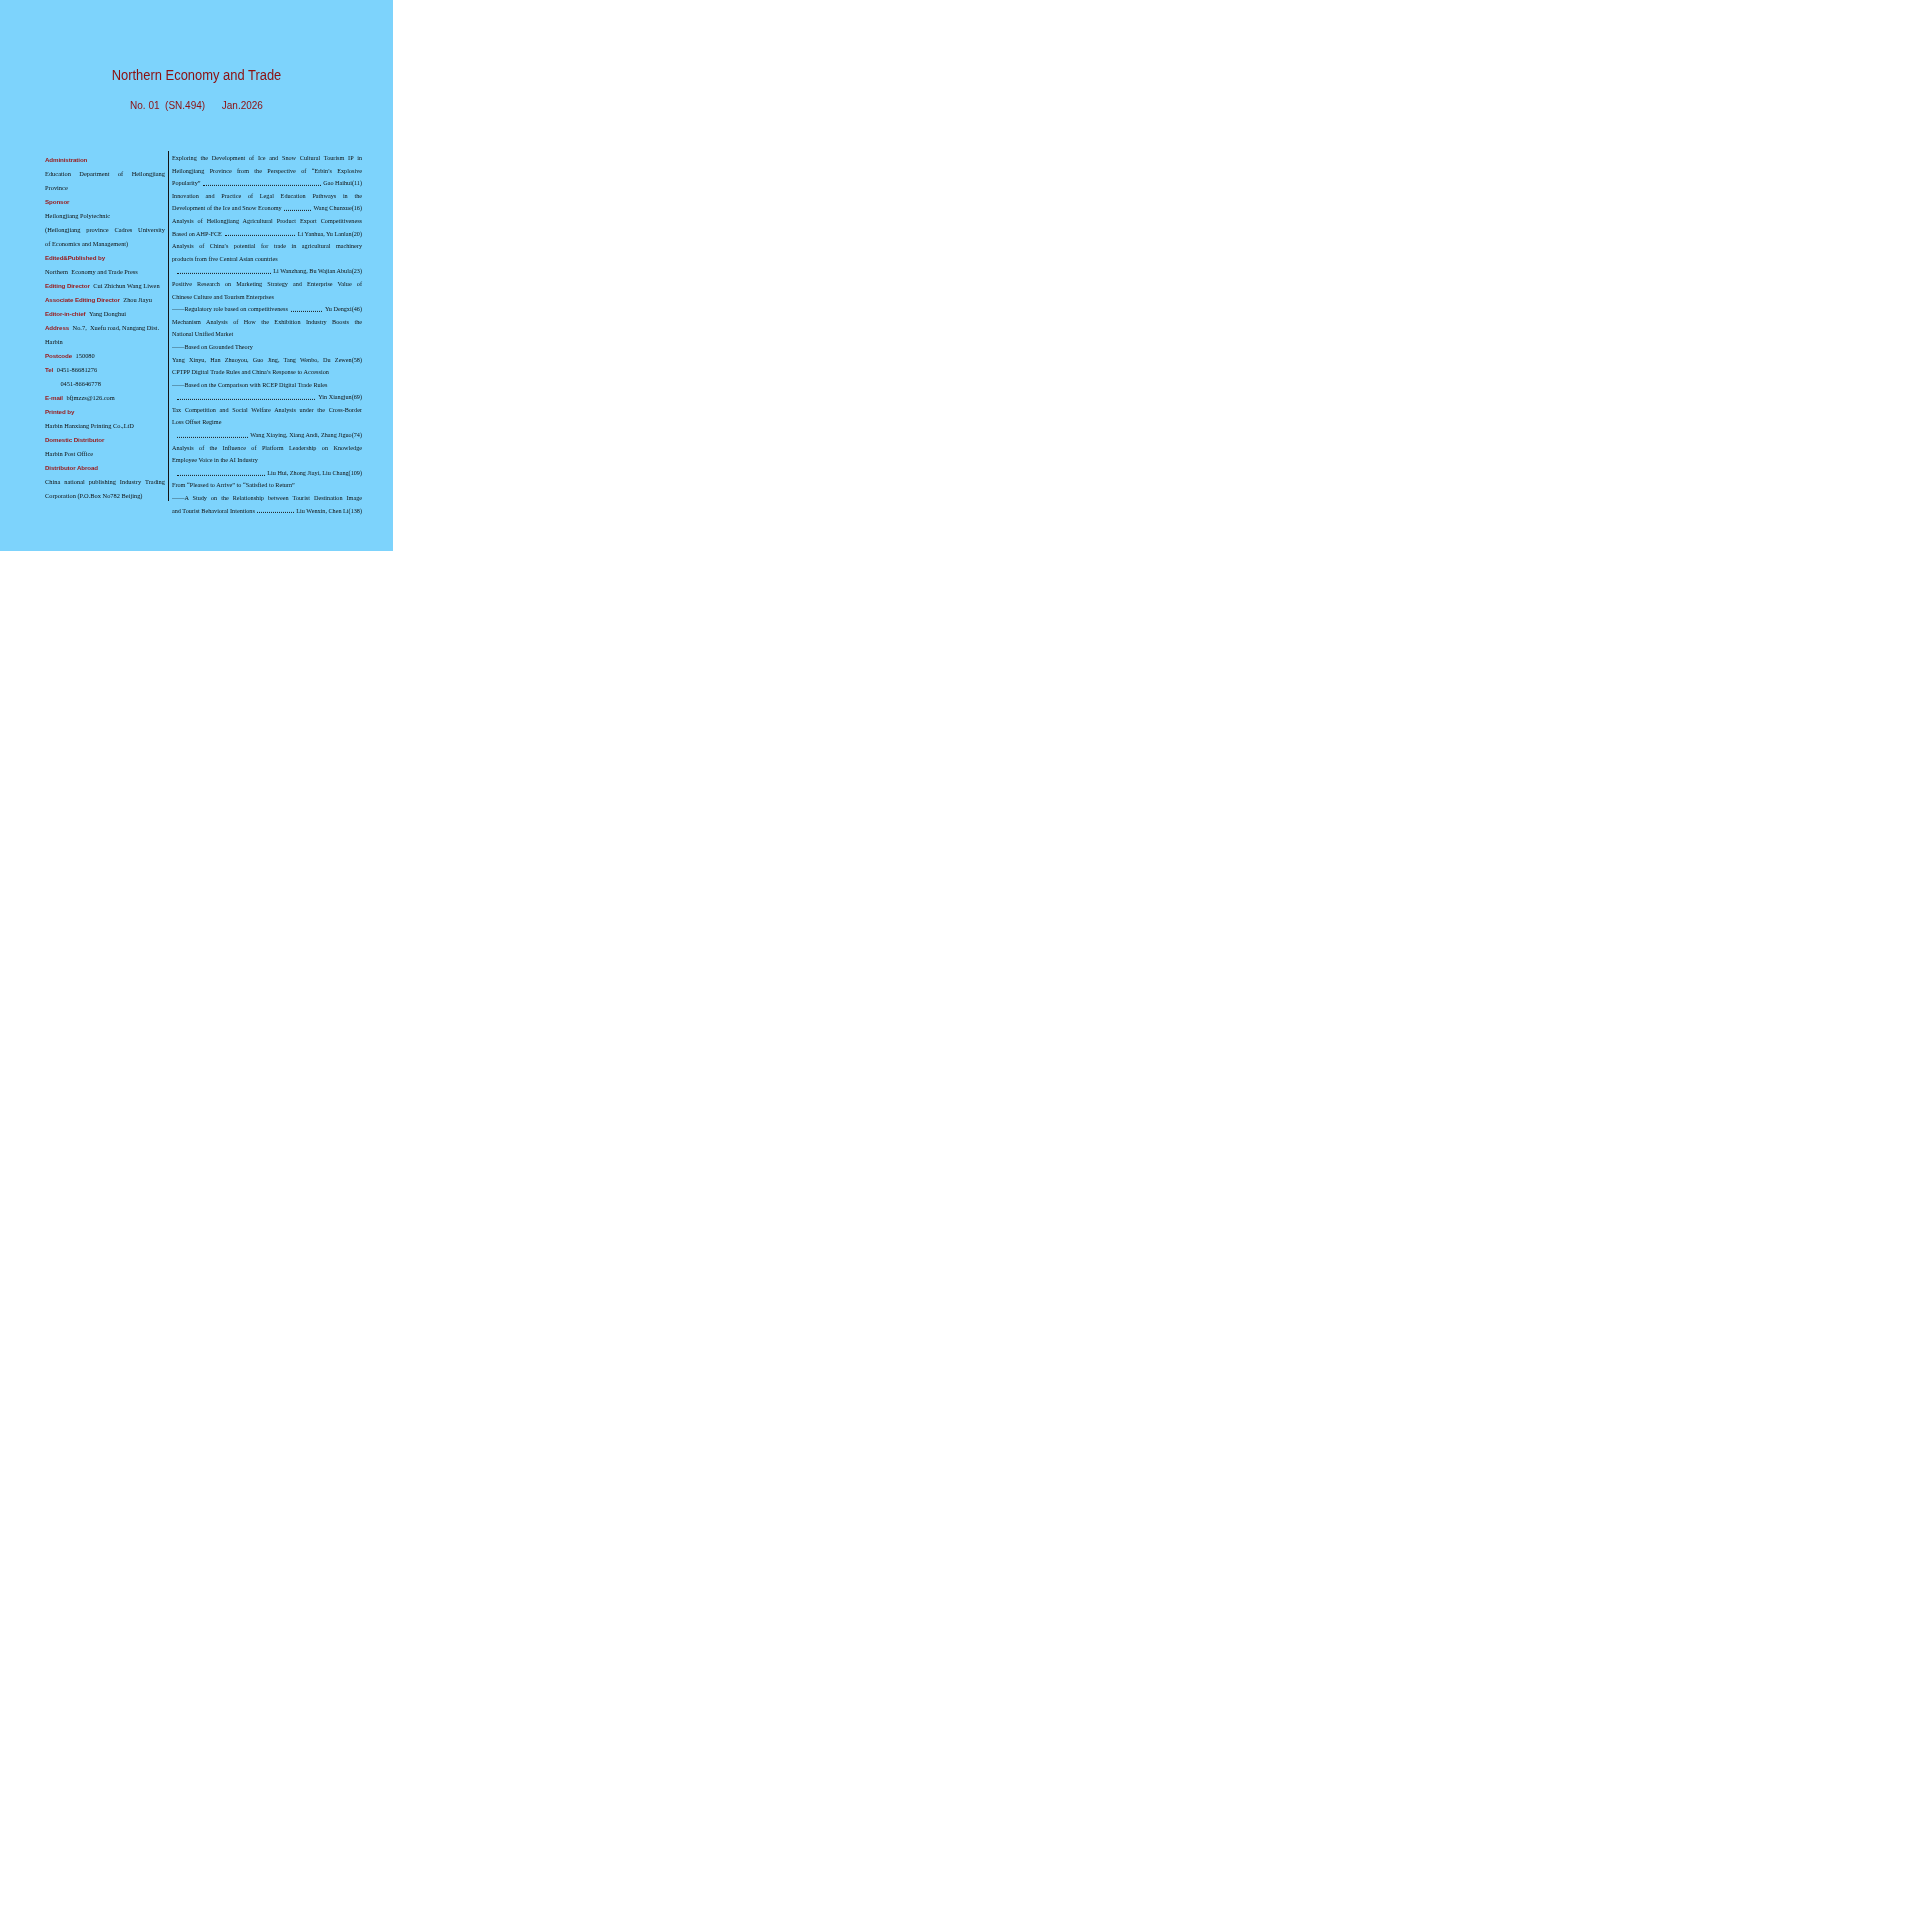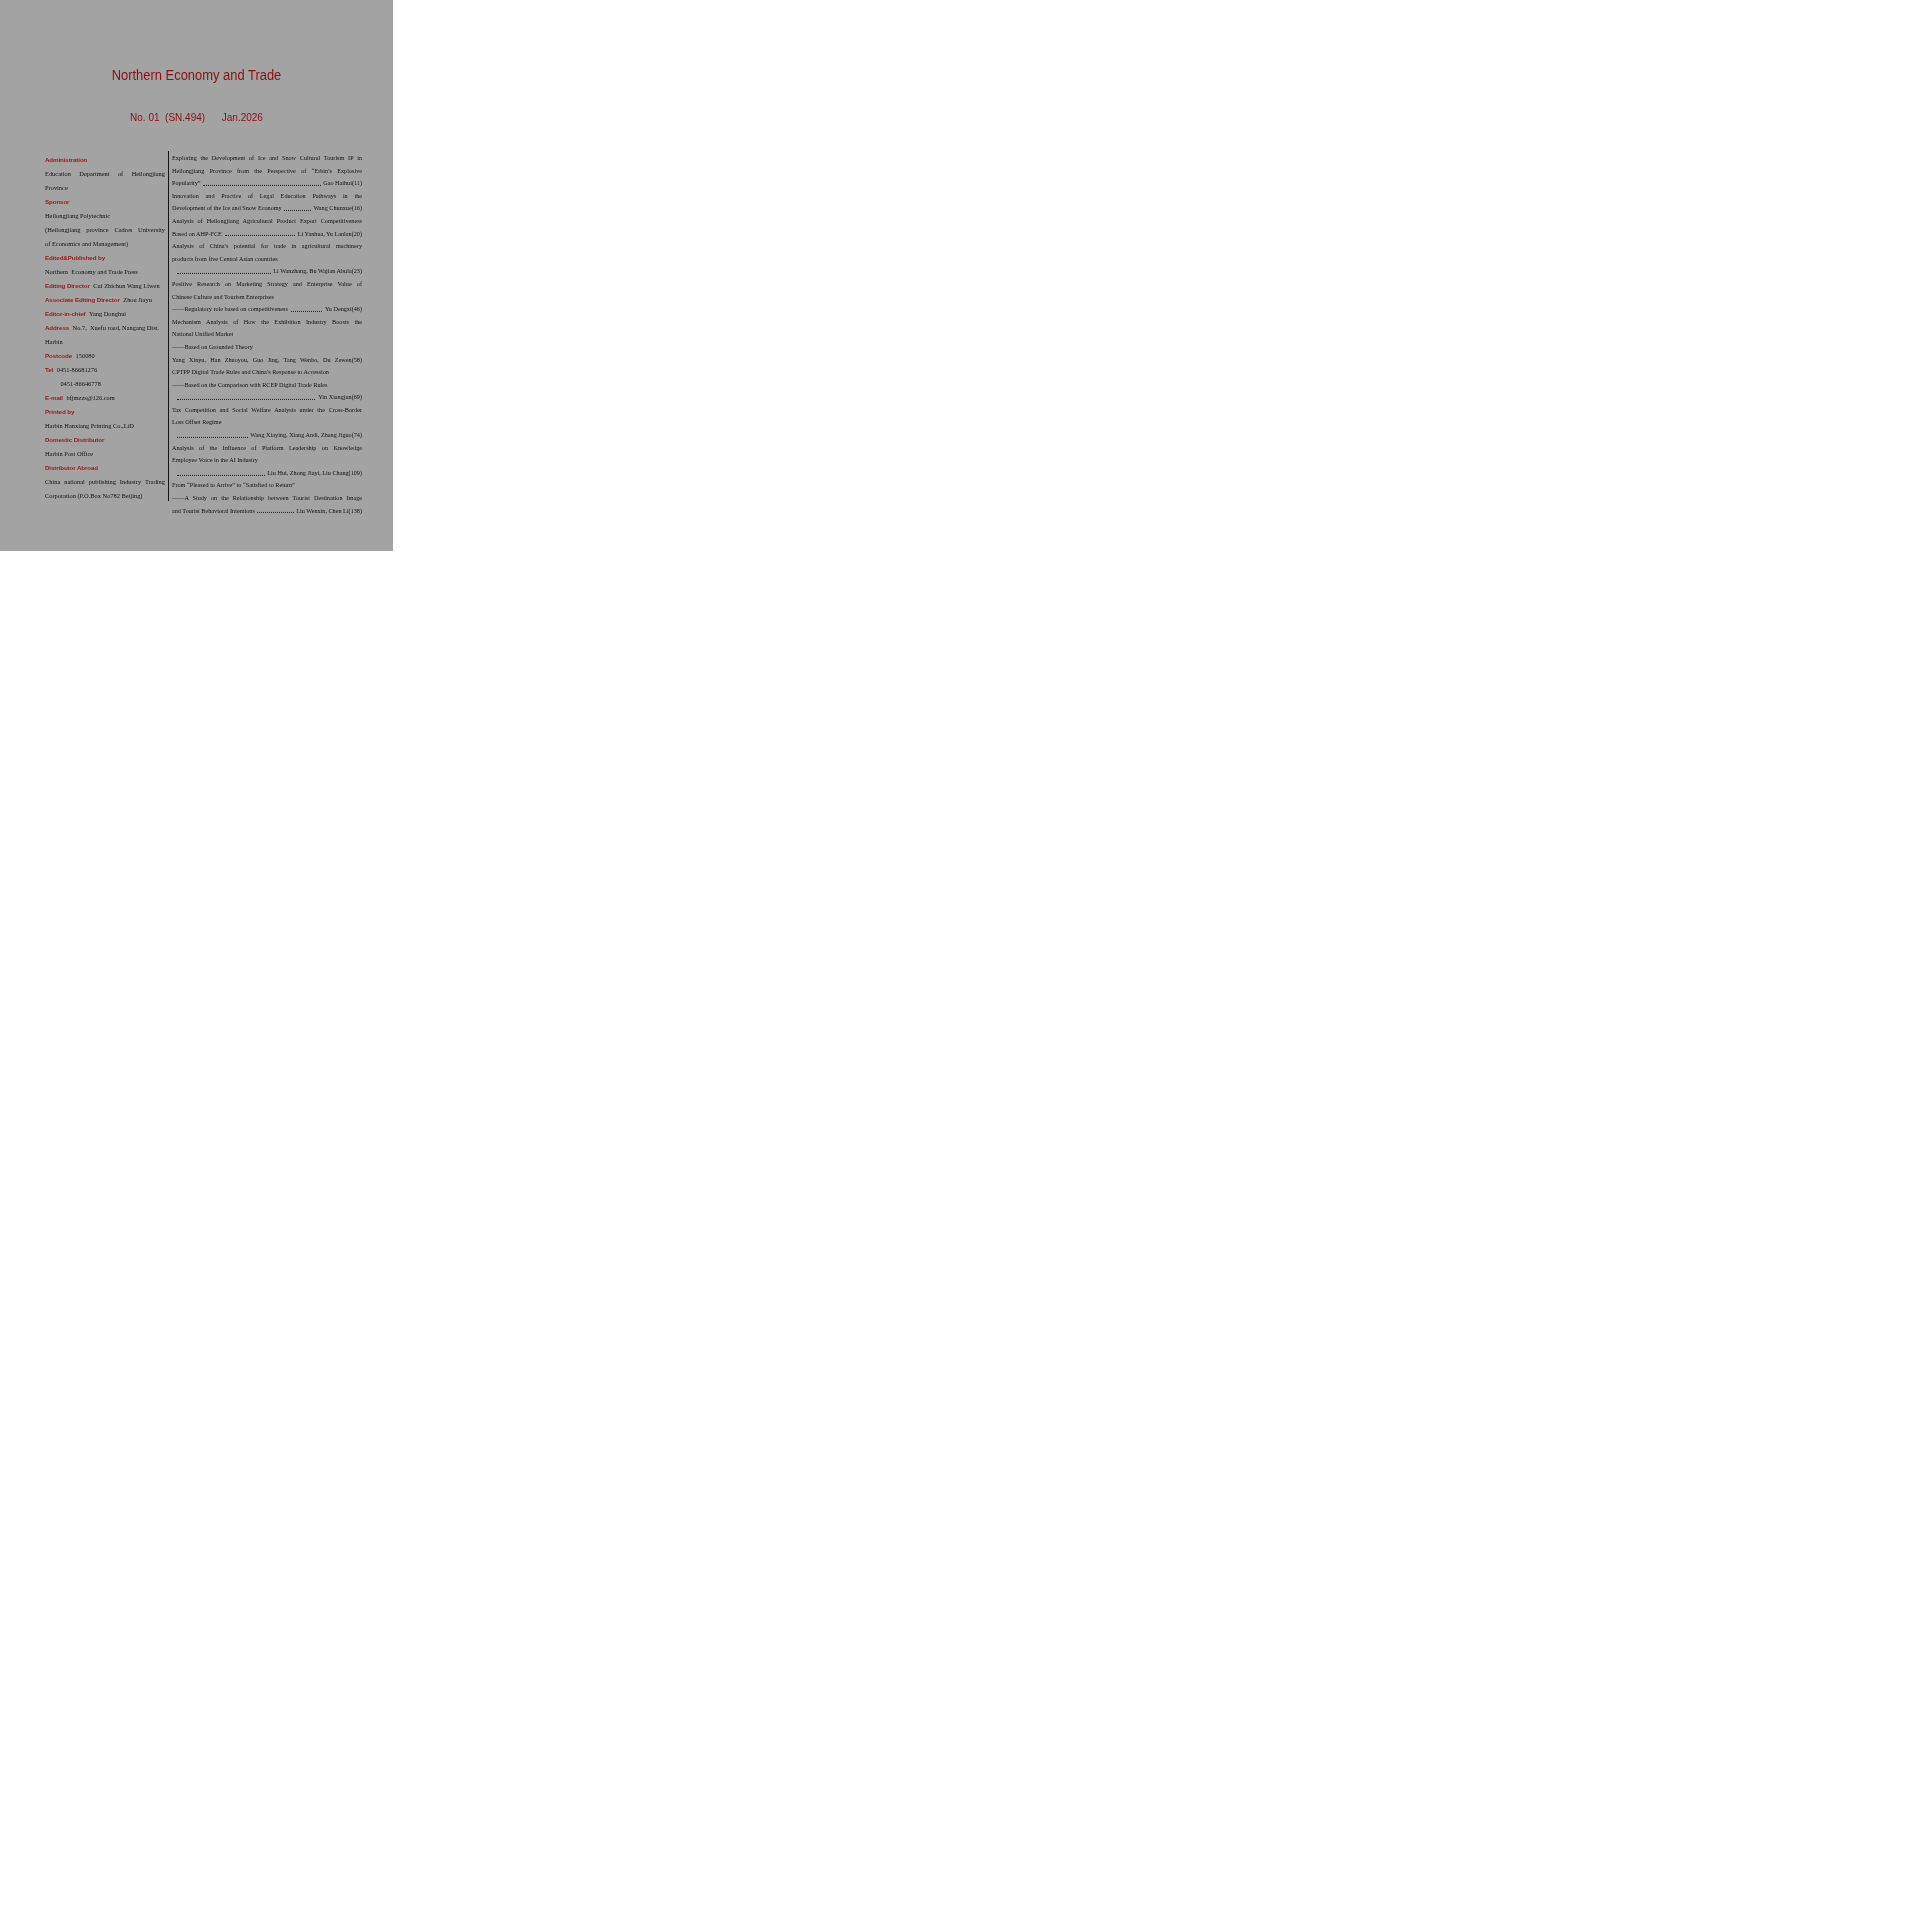--- a/index.html
+++ b/index.html
@@ -1,37 +1,37 @@
 <!DOCTYPE html>
 <html style="--title-color: #8c1010; --label-color: #9a1717;font-size:6.2px"><head>
 <meta charset="utf-8">
 <style>
   html,body{margin:0;padding:0;background:#ffffff;}
   .page{
     position:relative;
     width:393px;height:551px;
-    background:#a3a3a3;
+    background:#7dd3fc;
     font-family:"Liberation Serif", serif;
     color:#111;
     overflow:hidden;
   }
   
   .journal-title{
     position:absolute;top:66px;left:0;width:100%;
     text-align:center;
     font-family:"Liberation Sans", sans-serif;
     font-size:15.4px;line-height:17.7px;
     color:var(--title-color,#8c1010);
     transform:scaleX(0.84);
     transform-origin:center;
     white-space:pre;
     letter-spacing:0px;
   }
   .issue-line{
-    position:absolute;top:112px;left:0;width:100%;
+    position:absolute;top:100px;left:0;width:100%;
     text-align:center;
     font-family:"Liberation Sans", sans-serif;
     font-size:10px;line-height:11.6px;
     color:var(--title-color,#8c1010);
     white-space:pre;
   }
   
   .divider{
     position:absolute;left:168px;top:151px;width:0.8px;height:350px;
     background:#141414;

